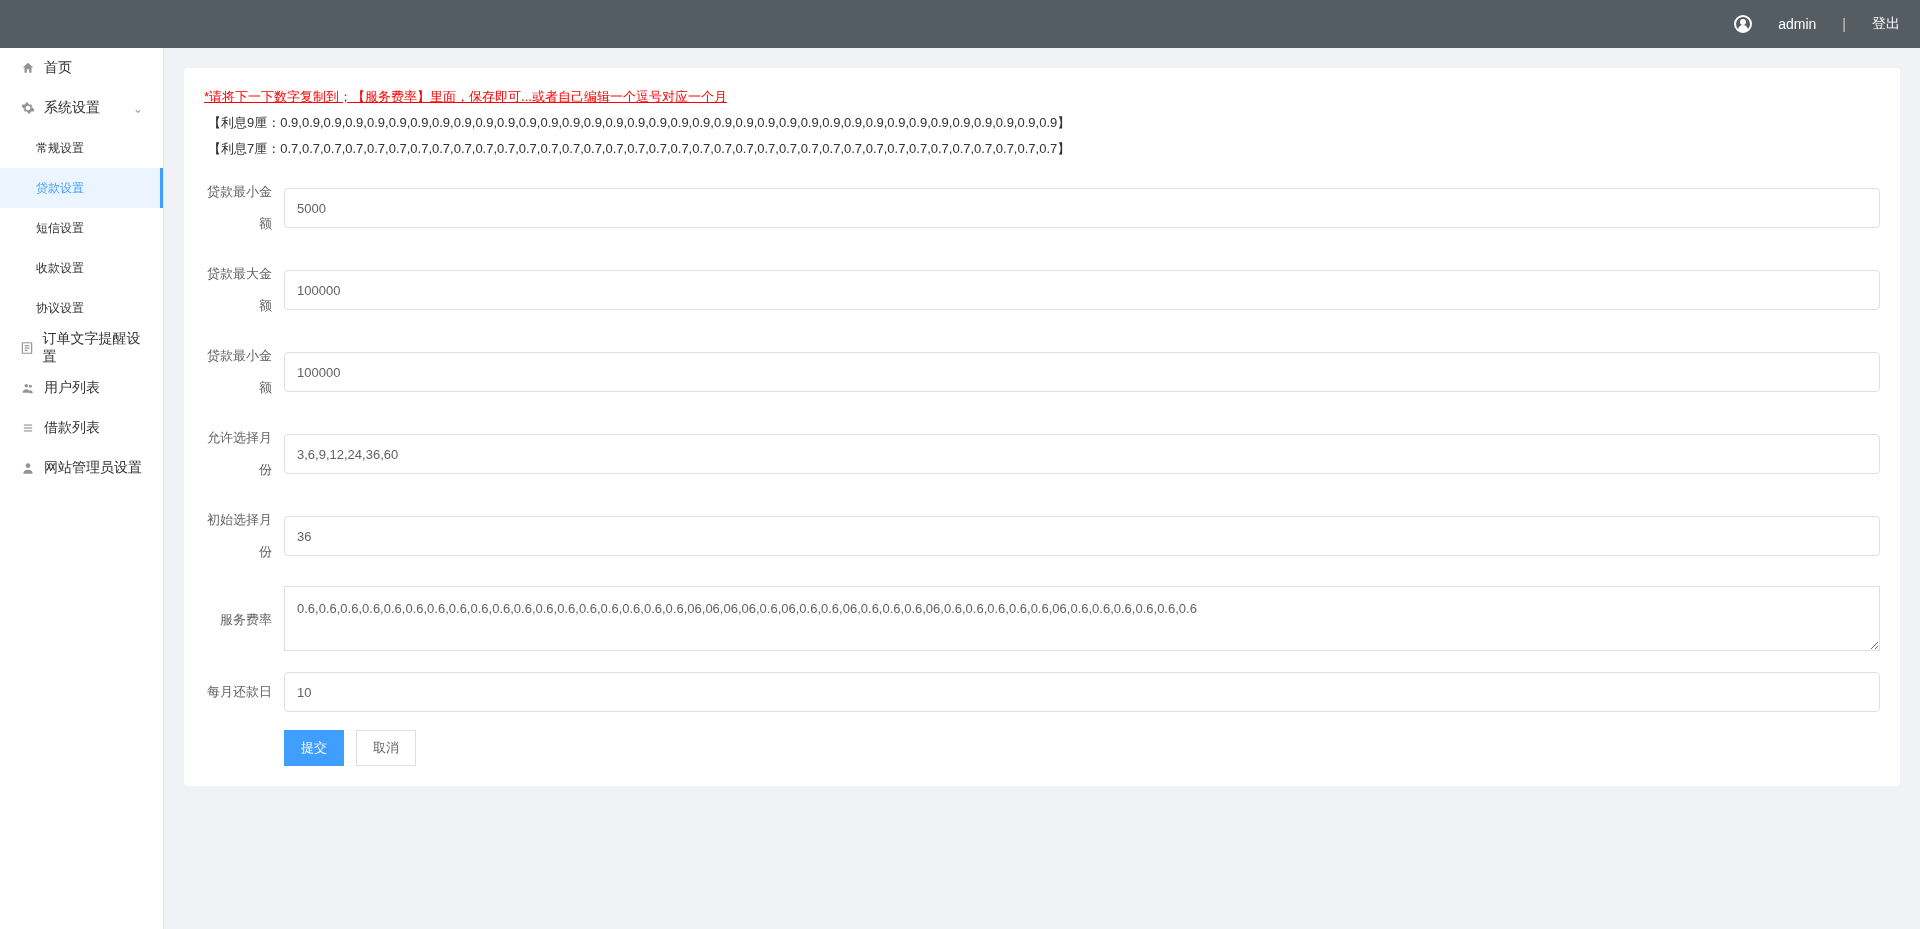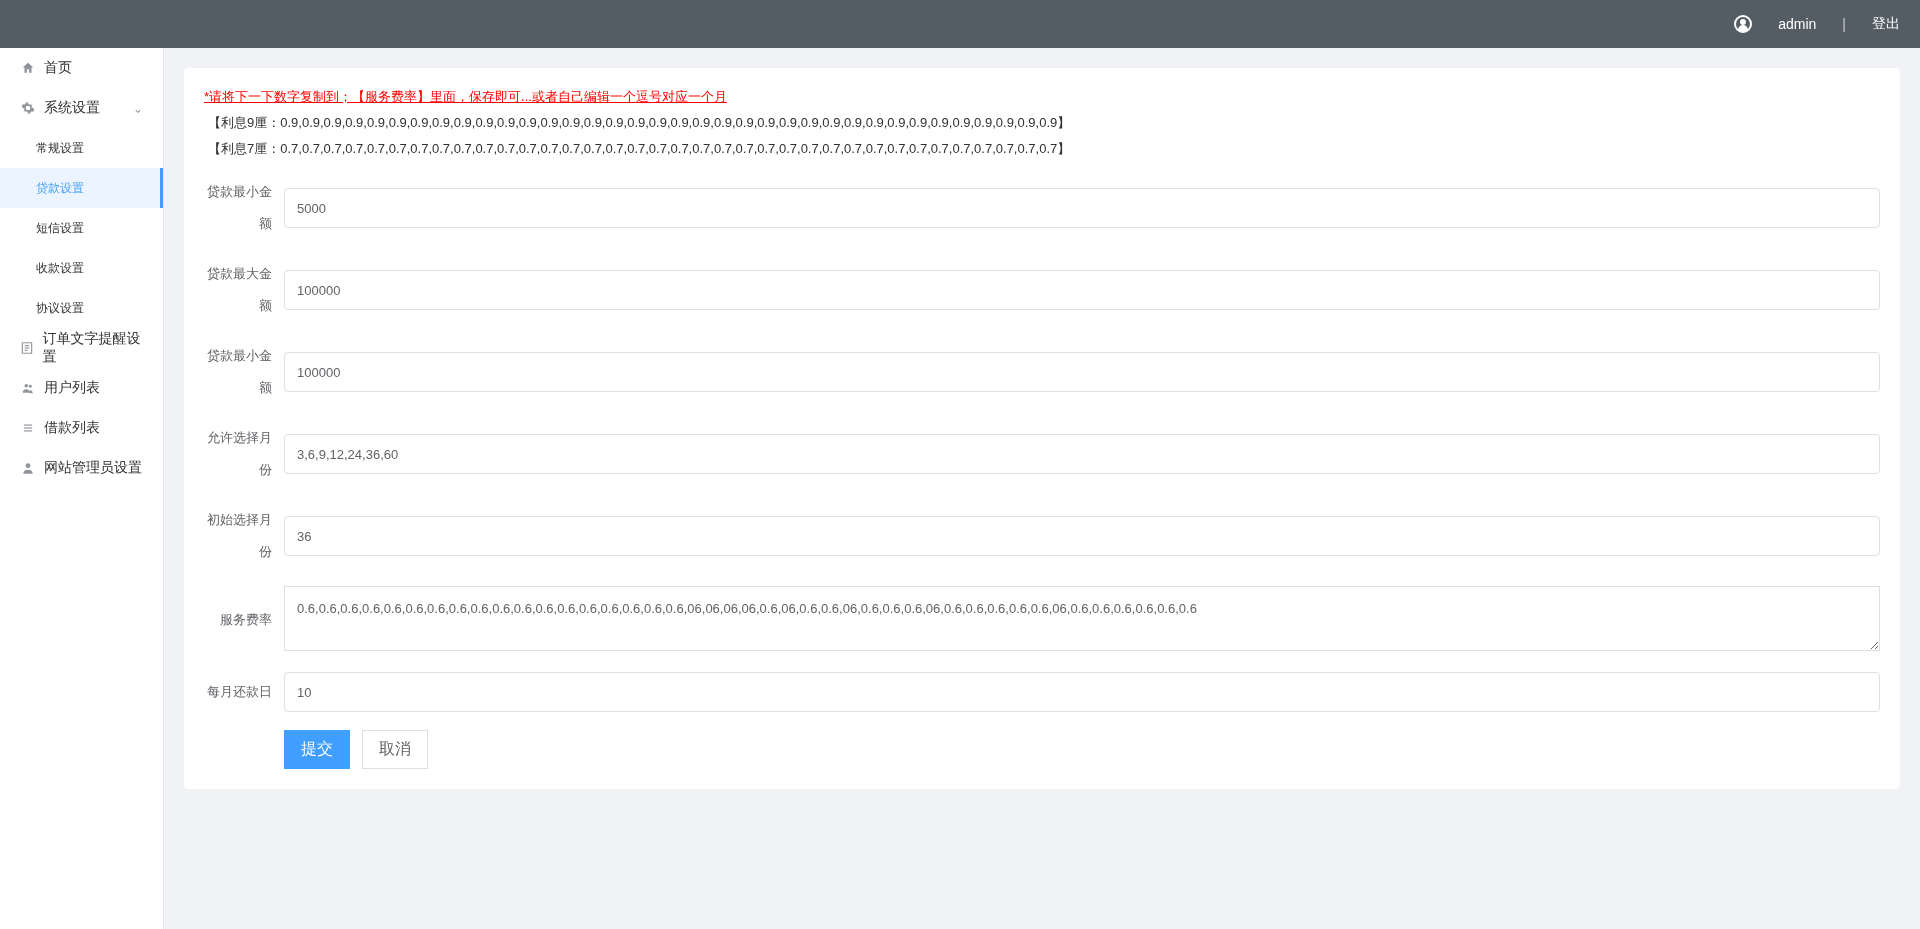--- a/index.html
+++ b/index.html
@@ -176,21 +176,21 @@
       line-height: 1.5;
     }
     .btn-row {
       display: flex;
       gap: 12px;
       margin-left: 80px;
     }
     .btn {
       padding: 8px 16px;
       border-radius: 0;
-      font-size: 16px;
+      font-size: 13px;
       cursor: pointer;
       border: 1px solid #dcdfe6;
       background: #fff;
       color: #606266;
     }
     .btn-primary {
       background: #409eff;
       border-color: #409eff;
       color: #fff;
     }

